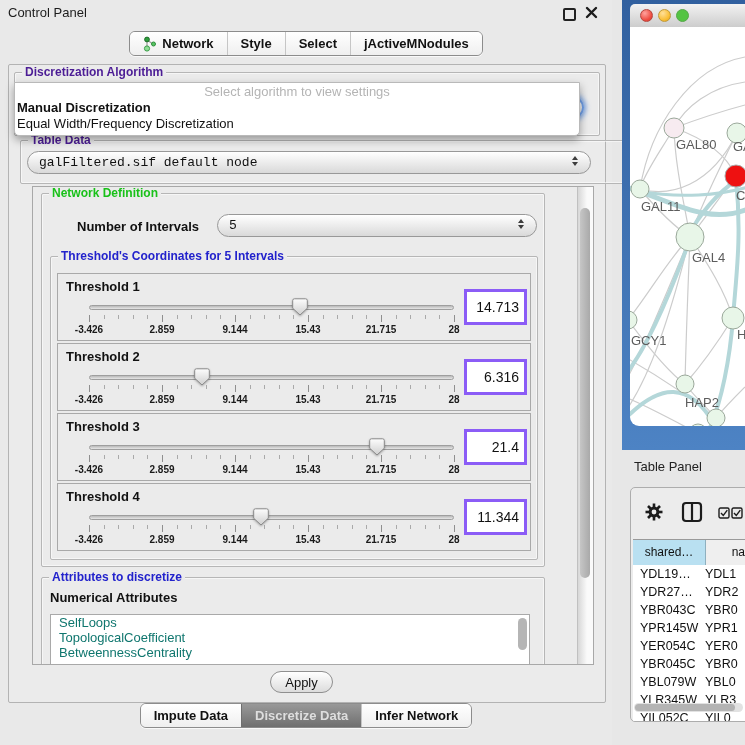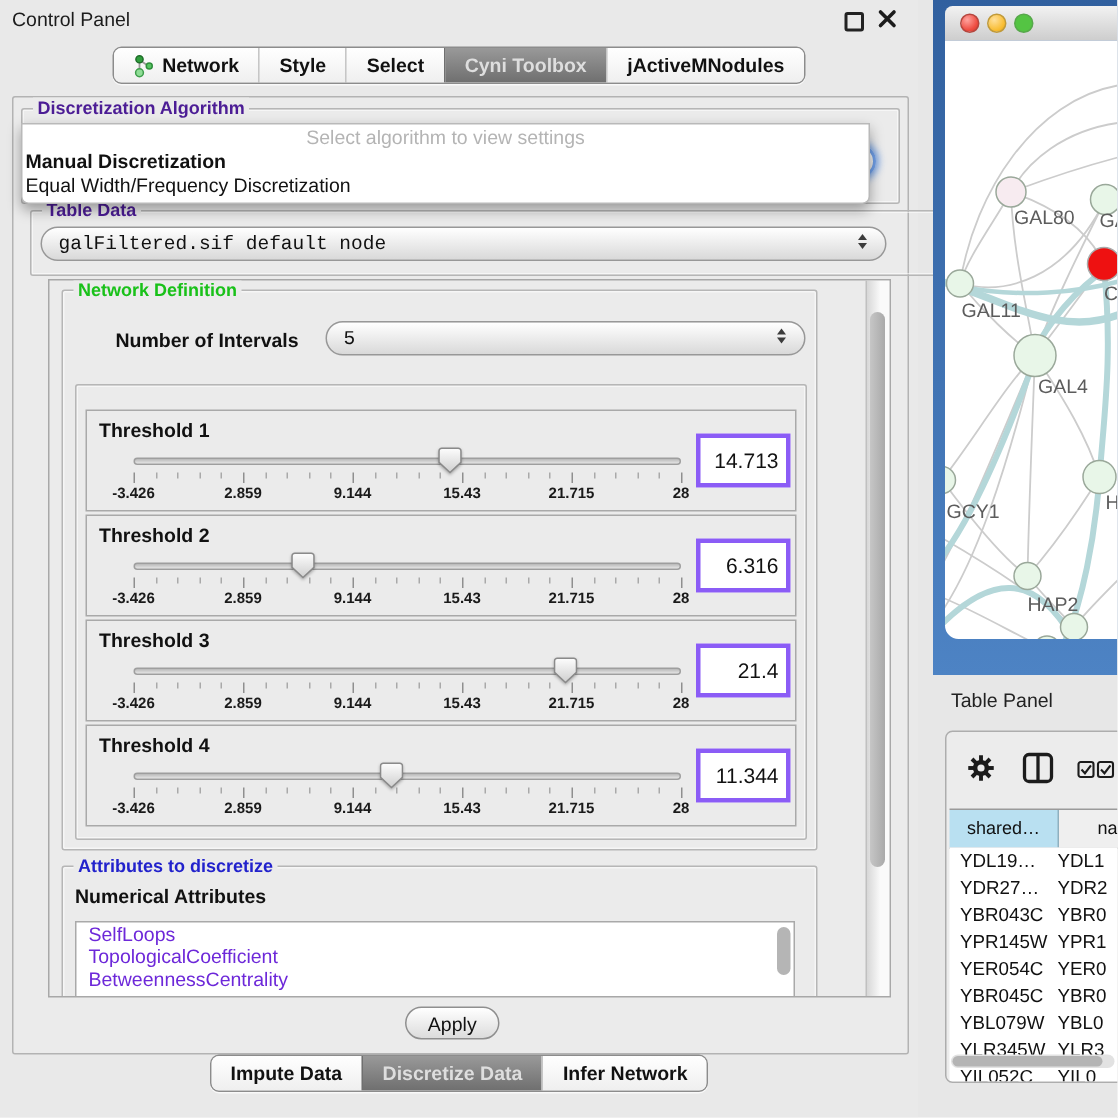--- a/index.html
+++ b/index.html
@@ -48,21 +48,21 @@
   .track{position:absolute;left:0;top:9px;width:100%;height:5px;border-radius:3px;background:linear-gradient(#b9b9b9,#e6e6e6);border:1px solid #9e9e9e;box-sizing:border-box;}
   .ticks{position:absolute;left:0;top:19px;width:100%;height:8px;}
   .tick{position:absolute;top:0;width:1px;background:#8f8f8f;}
   .tick.minor{height:4px;background:#a9a9a9;}
   .tick.major{height:7px;}
   .ticklabels{position:absolute;left:0;top:28px;width:100%;height:12px;}
   .ticklabel{position:absolute;transform:translateX(-50%);font-size:10px;font-weight:bold;color:#1a1a1a;white-space:nowrap;}
   .thumb{position:absolute;top:2px;filter:drop-shadow(0 1px 1px rgba(0,0,0,.3));}
   
   .attr-list{position:absolute;left:8px;top:36px;width:478px;height:60px;background:#fff;border:1px solid #a9a9a9;overflow:hidden;}
-  .attr-item{font-size:13px;color:#6d28d9;line-height:15px;padding-left:8px;cursor:pointer;white-space:nowrap;}
+  .attr-item{font-size:13px;color:#0f766e;line-height:15px;padding-left:8px;cursor:pointer;white-space:nowrap;}
   .attr-sb{position:absolute;right:2px;top:3px;width:9px;height:32px;border-radius:5px;background:#b5b5b5;cursor:pointer;}
   
   .apply-btn{position:absolute;left:270px;top:671px;width:63px;height:22px;border:1px solid #8f8f8f;border-radius:11px;background:linear-gradient(#ffffff,#dcdcdc);font-family:"Liberation Sans",sans-serif;font-size:13px;color:#111;cursor:pointer;}
   
   .netwin{position:absolute;left:622px;top:0;width:123px;height:450px;background:linear-gradient(#31609f,#4d83c4);}
   .net-titlebar{position:absolute;left:8px;top:4px;right:0;height:23px;background:linear-gradient(#f2f2f2,#cdcdcd);border-bottom:1px solid #9a9a9a;border-top-left-radius:5px;}
   .light{position:absolute;top:5px;width:13px;height:13px;border-radius:50%;cursor:pointer;}
   .light.red{left:10px;background:radial-gradient(circle at 35% 30%,#ffa39e,#ee4b40 65%,#c93a31);border:1px solid #b5463e;box-sizing:border-box;}
   .light.yellow{left:28px;background:radial-gradient(circle at 35% 30%,#ffe09a,#f9bd32 65%,#d99e22);border:1px solid #c09a3a;box-sizing:border-box;}
   .light.green{left:46px;background:radial-gradient(circle at 35% 30%,#b9f2ae,#54c443 65%,#3ba32e;);border:1px solid #57a84b;box-sizing:border-box;background-color:#54c443;}
@@ -121,23 +121,20 @@
               </svg>
             </span>
             <span>Network</span>
           </div>
           <div class="seg">
             <span>Style</span>
           </div>
           <div class="seg">
             <span>Select</span>
           </div>
-          <div class="seg sel">
-            <span>Cyni Toolbox</span>
-          </div>
           <div class="seg">
             <span>jActiveMNodules</span>
           </div>
         </div>
     </div>
 
     <div class="main-panel"></div>
 
     <div class="group" style="left:14px;top:72px;width:584px;height:62px;">
       <span class="group-label">Discretization Algorithm</span>
@@ -175,20 +172,21 @@
         <span style="position:absolute;left:35px;top:25px;font-size:13px;font-weight:bold;color:#111;">Number of Intervals</span>
         <div class="combo" style="left:175px;top:20px;width:320px;">
           <span>5</span>
           <span class="stepper">
               <span class="tri-up"></span>
               <span class="tri-dn"></span>
             </span>
         </div>
 
         <div class="group" style="left:8px;top:62px;width:486px;height:302px;">
+          <span class="group-label blue">Threshold's Coordinates for 5 Intervals</span>
           <div id="threshold-panels" style="position:absolute;left:6px;top:16px;">
   <div class="tpanel">
     <div class="tlabel">Threshold 1</div>
     <input class="tvalue" value="14.713" style="">
     <div class="slider">
       <div class="track"></div>
       <div class="ticks">
                     <div class="tick major" style="left: 0%;"></div>
                     <div class="tick minor" style="left: 4%;"></div>
                     <div class="tick minor" style="left: 8%;"></div>

